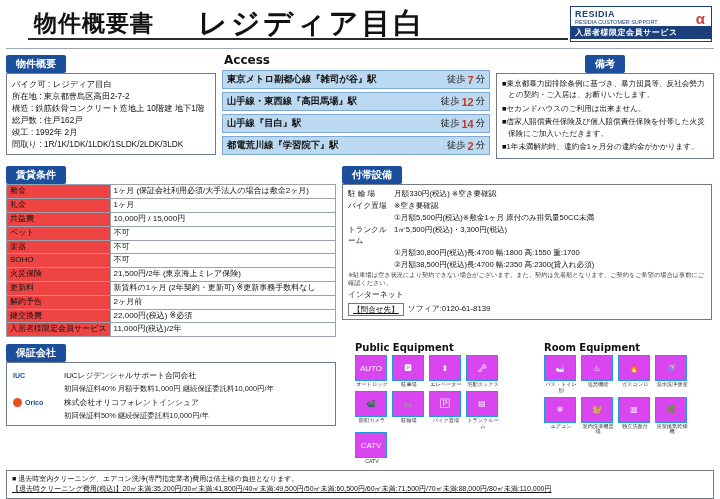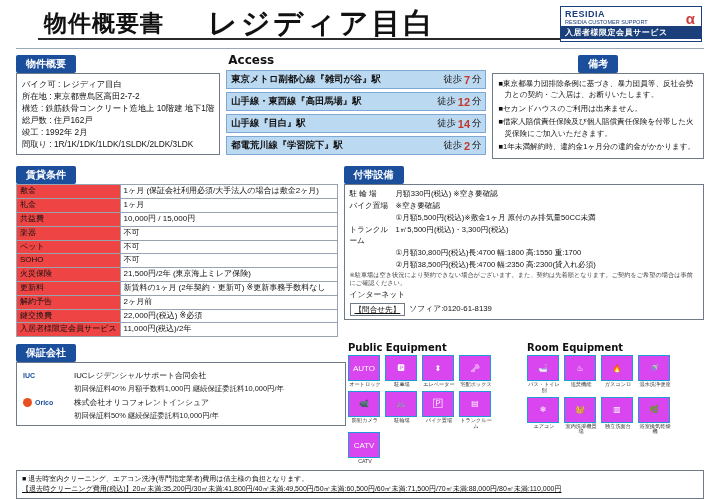--- a/index.html
+++ b/index.html
@@ -3,21 +3,21 @@
 <meta charset="utf-8">
 <style>
   html,body{margin:0;padding:0;}
   body{
     width:720px;height:499px;
     background:#ffffff;
     font-family:"Liberation Sans","DejaVu Sans",sans-serif;
     color:#111;
     overflow:hidden;
   }
-  .page{position:relative;width:720px;height:447px;box-sizing:border-box;padding:4px 16px;}
+  .page{position:relative;width:720px;height:447px;box-sizing:border-box;padding:4px 6px;}
 
   
   .header{position:relative;height:44px;border-bottom:1px solid #9aa7b5;}
   .title-main{
     position:absolute;left:28px;top:4px;
     font-size:23px;font-weight:bold;letter-spacing:1px;
     font-family:"DejaVu Sans","Liberation Sans",sans-serif;
   }
   .title-sub{
     position:absolute;left:192px;top:0px;
@@ -80,21 +80,21 @@
 
   .eq-box{border:1px solid #6f7b89;padding:3px 5px;font-size:7.6px;line-height:1.45;}
   .eq-row{display:flex;margin-bottom:1px;}
   .eq-k{width:46px;flex:none;}
   .eq-v{flex:1;}
   .mini{font-size:6.2px;color:#444;line-height:1.3;}
   .inet{font-size:7.8px;margin-top:2px;}
   .inq{border:1px solid #6f7b89;display:inline-block;padding:0px 4px;font-size:7.6px;margin-top:2px;text-decoration:underline;}
 
   
-  .guar-row{display:flex;gap:2px;margin-top:5px;}
+  .guar-row{display:flex;gap:19px;margin-top:5px;}
   .guar-box{border:1px solid #6f7b89;padding:4px 6px;font-size:7.8px;width:330px;box-sizing:border-box;}
   .guar-item{display:flex;align-items:center;gap:5px;margin:3px 0;}
   .guar-logo{width:46px;font-size:7px;color:#1b4f9c;font-weight:bold;}
   .orico{display:flex;align-items:center;gap:3px;}
   .orico .dot{width:9px;height:9px;border-radius:50%;background:#e8501f;display:inline-block;}
   .guar-sub{font-size:7.4px;color:#222;margin-left:51px;}
 
   
   .equip-title{font-size:10px;font-weight:bold;font-family:"DejaVu Sans",sans-serif;margin-bottom:2px;}
   .icon-grid{display:flex;flex-wrap:wrap;gap:3px;}
@@ -203,25 +203,25 @@
         </tr>
         <tr>
           <td class="k">礼金</td>
           <td>1ヶ月</td>
         </tr>
         <tr>
           <td class="k">共益費</td>
           <td>10,000円 / 15,000円</td>
         </tr>
         <tr>
+          <td class="k">ペット</td>
+          <td>不可</td>
+        </tr>
+        <tr>
           <td class="k">楽器</td>
-          <td>不可</td>
-        </tr>
-        <tr>
-          <td class="k">ペット</td>
           <td>不可</td>
         </tr>
         <tr>
           <td class="k">SOHO</td>
           <td>不可</td>
         </tr>
         <tr>
           <td class="k">火災保険</td>
           <td>21,500円/2年 (東京海上ミレア保険)</td>
         </tr>

